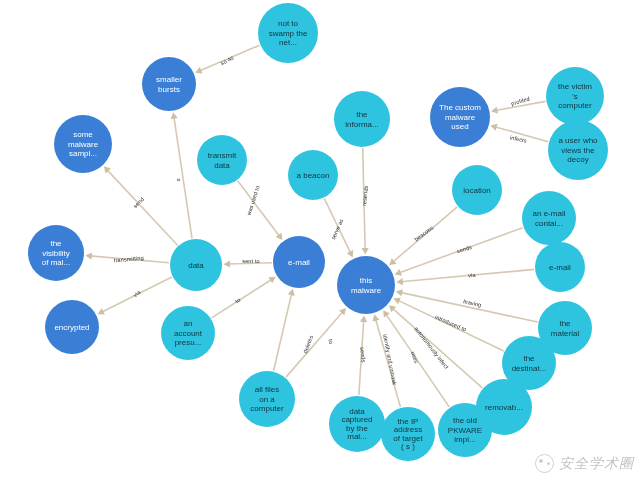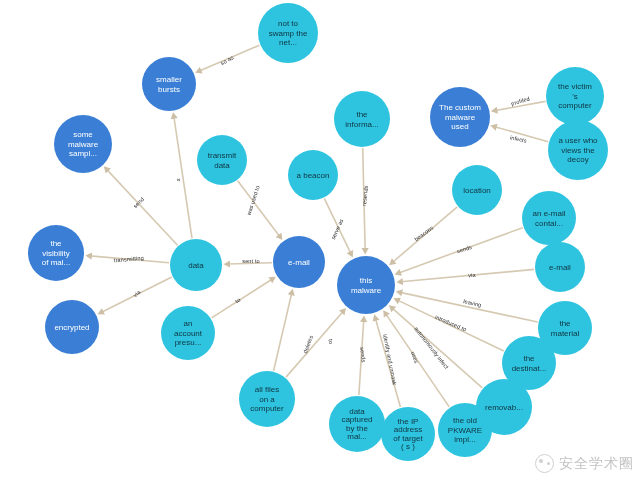--- a/index.html
+++ b/index.html
@@ -57,20 +57,21 @@
     text-anchor: middle;
   }
   #watermark {
     position: absolute;
     right: 10px;
     bottom: 8px;
     display: flex;
     align-items: flex-end;
     gap: 5px;
     opacity: 0.42;
+    font-style: italic;
   }
   #watermark .wm-logo {
     width: 17px;
     height: 17px;
     border-radius: 50%;
     border: 1.4px solid #8f8f8f;
     position: relative;
     flex: none;
   }
   #watermark .wm-logo::before {

